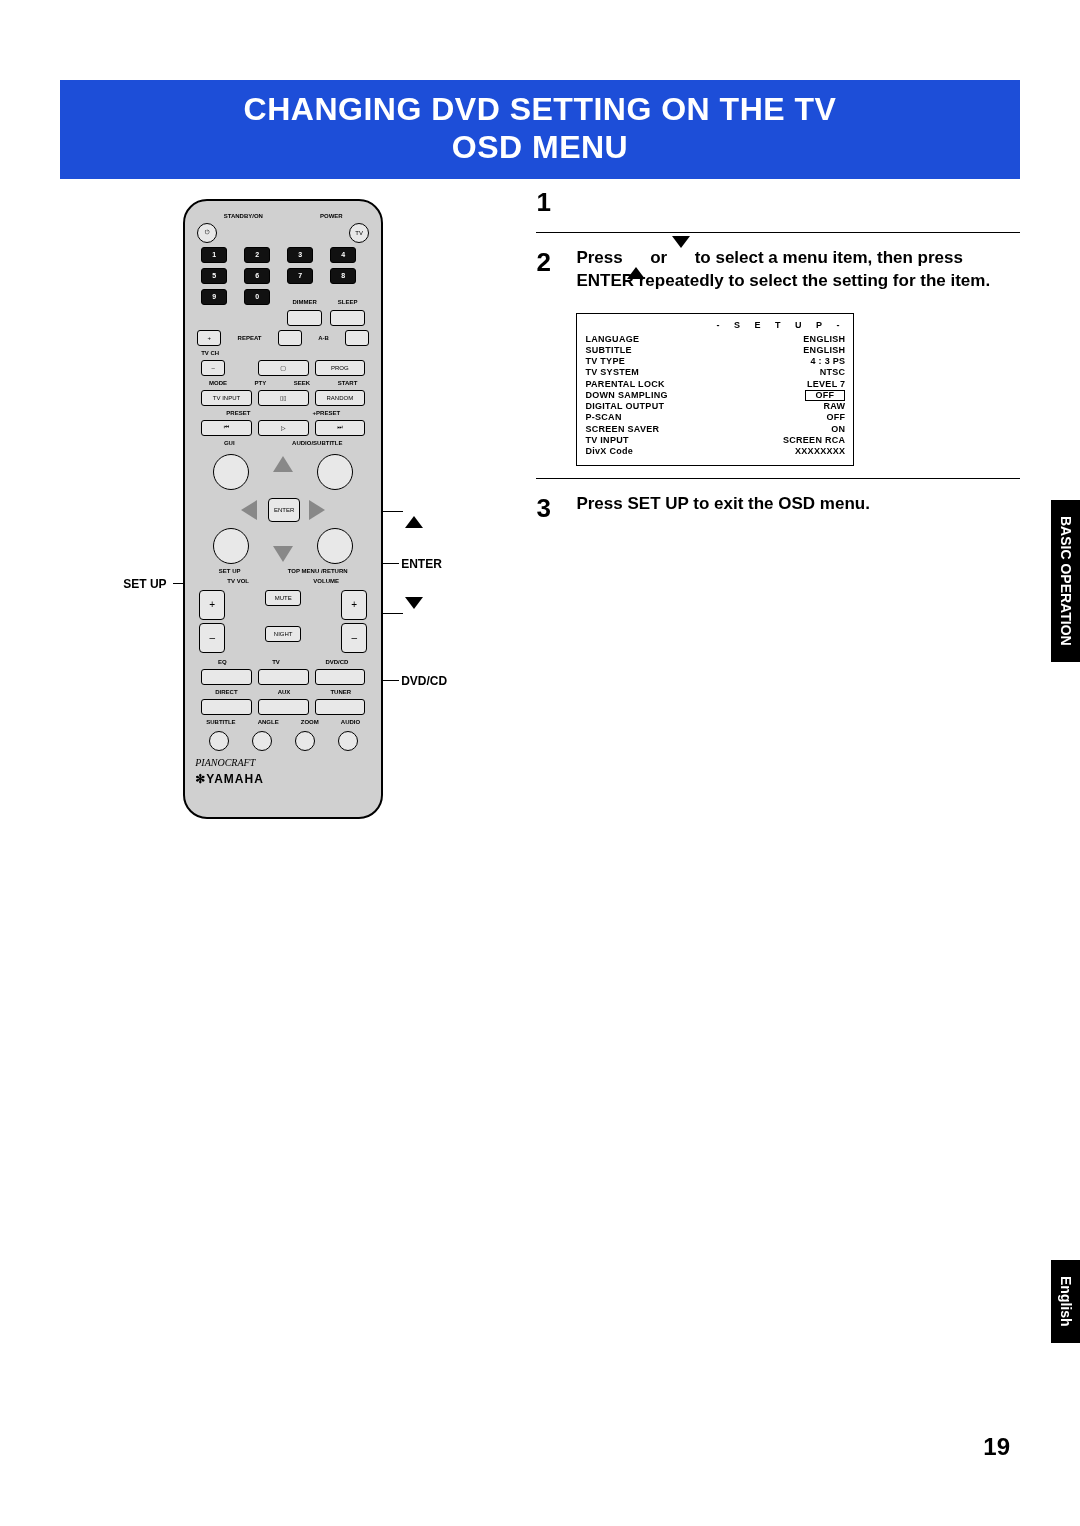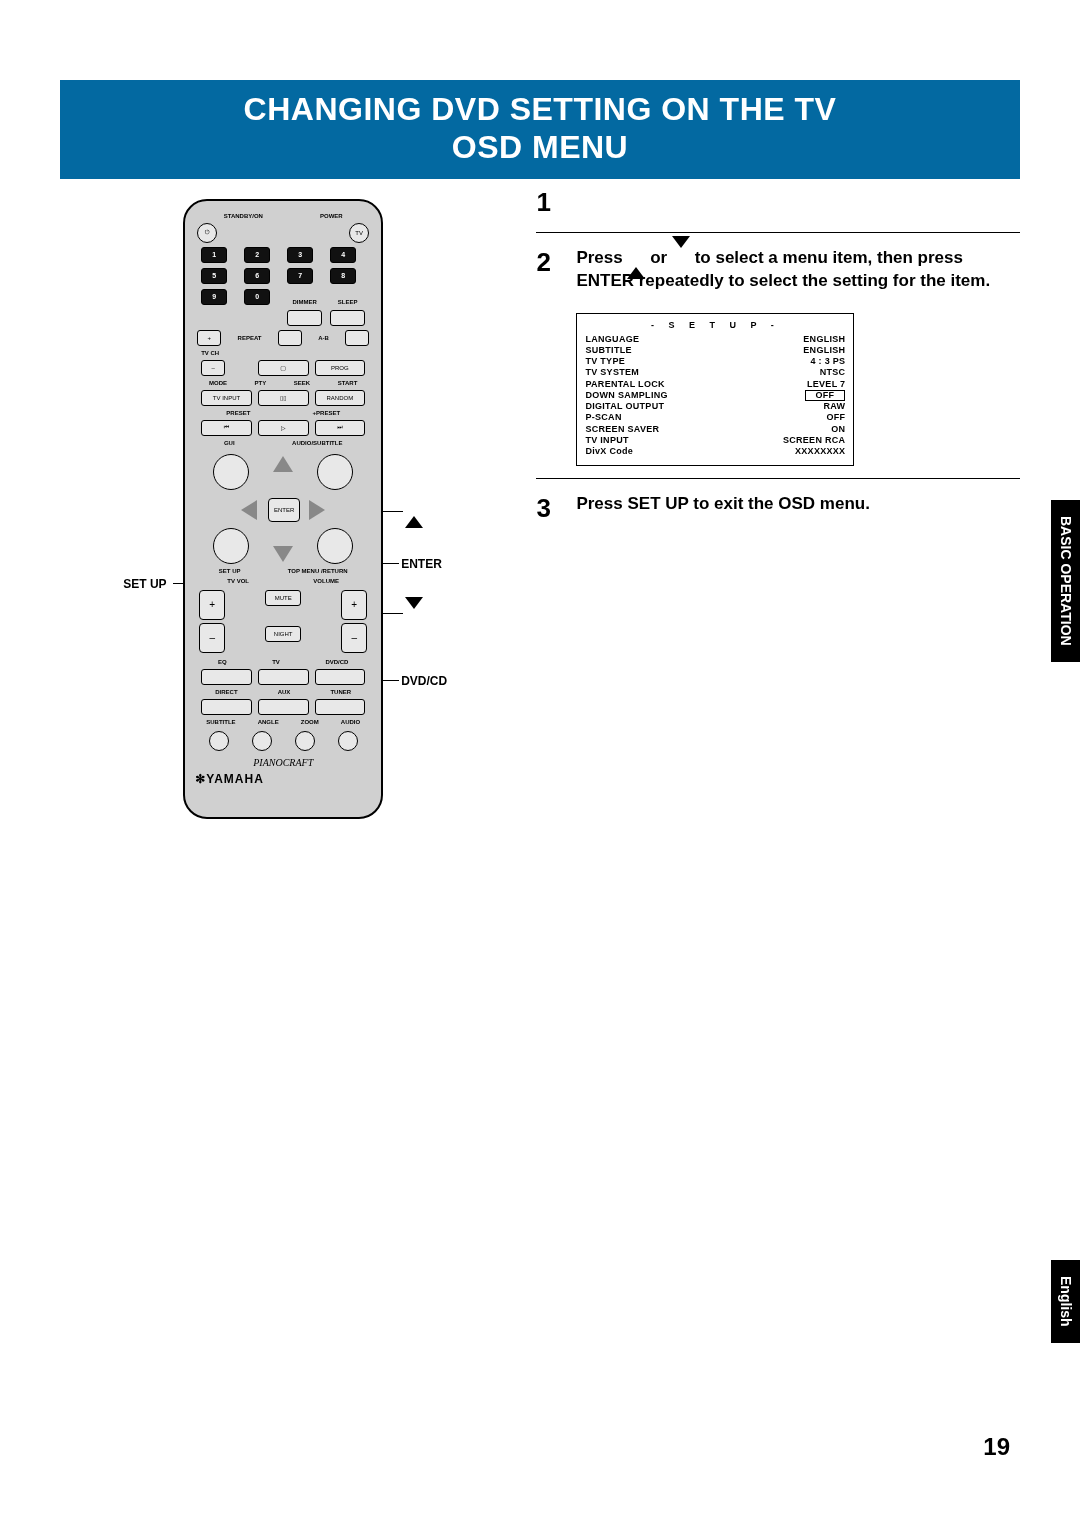--- a/index.html
+++ b/index.html
@@ -12,21 +12,21 @@
     position: relative;
     color: #000;
   }
   .page {
     padding: 80px 60px 60px 60px;
     position: relative;
     box-sizing: border-box;
     height: 100%;
   }
   .title-bar {
-    background: #0369a1;
+    background: #1d4ed8;
     color: #fff;
     text-align: center;
     font-family: Arial, Helvetica, sans-serif;
     font-weight: bold;
     font-size: 32px;
     line-height: 1.2;
     padding: 10px 0 12px 0;
     letter-spacing: 0.5px;
   }
   .intro {
@@ -139,38 +139,38 @@
   .osd-box {
     width: 260px;
     border:1px solid #000;
     margin: 12px 0 12px 40px;
     font-family: Arial, Helvetica, sans-serif;
     font-size: 9px;
     font-weight: bold;
     padding: 6px 8px 8px 8px;
     letter-spacing: 0.3px;
   }
-  .osd-title { text-align:center; letter-spacing:6px; margin-bottom:4px; }
+  .osd-title { text-align:right; letter-spacing:6px; margin-bottom:4px; }
   .osd-row { display:flex; justify-content:space-between; line-height:1.25; }
   .osd-sel .v { border:1px solid #000; padding:0 10px; line-height:1; }
   .callout {
     position:absolute; font-family: Arial, Helvetica, sans-serif; font-weight:bold; font-size:12px;
   }
   .callout-line { position:absolute; background:#000; height:1.5px; }
   .tri { display:inline-block; vertical-align:middle; }
   .tri-up { width:0;height:0;border-left:9px solid transparent;border-right:9px solid transparent;border-bottom:12px solid #000; position:relative; }
   .tri-up::after{content:"";position:absolute;left:-6px;top:2.5px;width:0;height:0;border-left:6px solid transparent;border-right:6px solid transparent;border-bottom:8px solid #fff;}
   .tri-dn { width:0;height:0;border-left:9px solid transparent;border-right:9px solid transparent;border-top:12px solid #000; position:relative; }
   .tri-dn::after{content:"";position:absolute;left:-6px;bottom:2.5px;width:0;height:0;border-left:6px solid transparent;border-right:6px solid transparent;border-top:8px solid #fff;}
   .remote-label-row { display:flex; justify-content:space-around; margin:2px 0 0 0;}
   .vol-cluster { display:flex; justify-content:space-between; margin:6px 4px; align-items:flex-start;}
   .vol-col { display:flex; flex-direction:column; align-items:center; gap:3px; }
   .long-btn { width:24px; height:28px; border:1.5px solid #000; border-radius:4px; background:#e8e8e8; display:flex; align-items:center; justify-content:center; font-size:10px; }
   .four-circ { display:flex; justify-content:space-around; margin:6px 2px; }
-  .brand { text-align:center; font-size:10px; margin-top:6px; font-family:serif; font-style:italic;}
+  .brand { font-size:10px; margin-top:6px; font-family:serif; font-style:italic;}
   .yamaha { font-size:12px; font-weight:bold; margin-top:4px; letter-spacing:1px;}
   .pg-num {
     position:absolute; bottom:65px; right:70px; font-family: Arial, Helvetica, sans-serif;
     font-weight:bold; font-size:24px;
   }
   .numgrid { display:grid; grid-template-columns: repeat(4, 1fr); gap:5px 8px; margin:4px 6px;}
   .pbtns { display:grid; grid-template-columns: repeat(3,1fr); gap:4px 6px; margin:4px 6px;}
   .pbtns .rect-btn { width:auto; }
 </style>
 </head>

